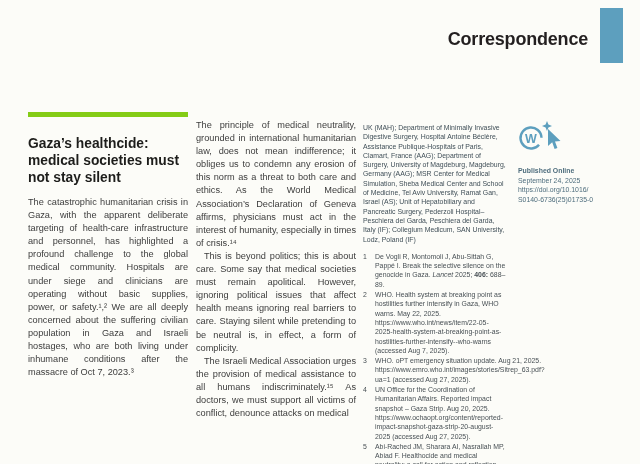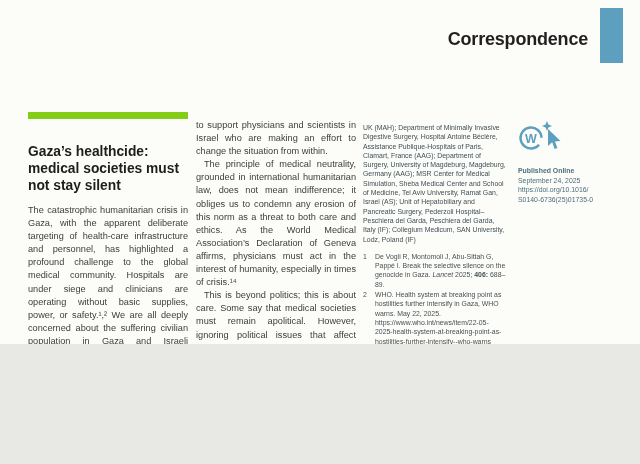--- a/index.html
+++ b/index.html
@@ -1,17 +1,17 @@
 <!DOCTYPE html>
 <html><head>
 <meta charset="utf-8">
 <style>
   html,body { margin:0; padding:0; background:#e8e8e4; }
   .page {
-    position:relative; width:640px; height:344px; margin:0 auto;
+    position:relative; width:640px; height:464px; margin:0 auto;
     background:#fcfcf8; overflow:hidden;
     font-family:"Liberation Sans", sans-serif;
     -webkit-font-smoothing:antialiased;
   }
   
   .section-title {
     position:absolute; top:29px; right:52px; margin:0;
     font-size:18px; font-weight:700; color:#231f20; letter-spacing:-0.2px;
   }
   .corner-block {
@@ -19,22 +19,22 @@
     background:#5d9fbe;
   }
   
   .col { position:absolute; }
   .col-1 { left:28px;  top:112px; width:160px; }
   .col-2 { left:196px; top:119px; width:160px; }
   .col-3 { left:363px; top:123px; width:143px; }
   .col-margin { left:518px; top:120px; width:112px; }
 
   .article-title {
-    margin:0 0 10px 0; padding-top:24px;
-    border-top:7px solid #84cc16;
+    margin:0 0 10px 0; padding-top:18px;
+    border-top:5px solid #84cc16;
     font-size:13.8px; line-height:17px; font-weight:700; color:#1d1d1b;
   }
   .body-text p {
     margin:0; font-size:9.2px; line-height:13.1px; color:#3c3c3c;
     text-align:justify;
   }
   .body-text p + p { text-indent:8px; }
 
   
   .affiliations {
@@ -63,23 +63,23 @@
 
   <h1 class="section-title">Correspondence</h1>
   <div class="corner-block"></div>
 
   <div class="col col-1 body-text">
     <h2 class="article-title">Gaza’s healthcide: medical societies must not stay silent</h2>
     <p>The catastrophic humanitarian crisis in Gaza, with the apparent deliberate targeting of health-care infrastructure and personnel, has highlighted a profound challenge to the global medical community. Hospitals are under siege and clinicians are operating without basic supplies, power, or safety.¹,² We are all deeply concerned about the suffering civilian population in Gaza and Israeli hostages, who are both living under inhumane conditions after the massacre of Oct 7, 2023.³</p>
   </div>
 
   <div class="col col-2 body-text">
-    <p>to support physicians and scientists in Israel who are making an effort to change the situation from within.</p>
     <p>The principle of medical neutrality, grounded in international humanitarian law, does not mean indifference; it obliges us to condemn any erosion of this norm as a threat to both care and ethics. As the World Medical Association’s Declaration of Geneva affirms, physicians must act in the interest of humanity, especially in times of crisis.¹⁴</p>
     <p>This is beyond politics; this is about care. Some say that medical societies must remain apolitical. However, ignoring political issues that affect health means ignoring real barriers to care. Staying silent while pretending to be neutral is, in effect, a form of complicity.</p>
+    <p>The Israeli Medical Association urges the provision of medical assistance to all humans indiscriminately.¹⁵ As doctors, we must support all victims of conflict, denounce attacks on medical</p>
   </div>
 
   <div class="col col-3">
     <p class="affiliations">UK (MAH); Department of Minimally Invasive Digestive Surgery, Hospital Antoine Béclère, Assistance Publique-Hospitals of Paris, Clamart, France (AAG); Department of Surgery, University of Magdeburg, Magdeburg, Germany (AAG); MSR Center for Medical Simulation, Sheba Medical Center and School of Medicine, Tel Aviv University, Ramat Gan, Israel (AS); Unit of Hepatobiliary and Pancreatic Surgery, Pederzoli Hospital–Peschiera del Garda, Peschiera del Garda, Italy (IF); Collegium Medicum, SAN University, Lodz, Poland (IF)</p>
     <ol class="refs">
       <li>
         <span class="ref-num">1</span>
         <span class="ref-text"><span>De Vogli R, Montomoli J, Abu-Sittah G, Pappé I. Break the selective silence on the genocide in Gaza.</span> <span class="ref-journal">Lancet</span> <span>2025;</span> <span class="ref-vol">406:</span> <span>688–89.</span></span>
       </li>
       <li>

